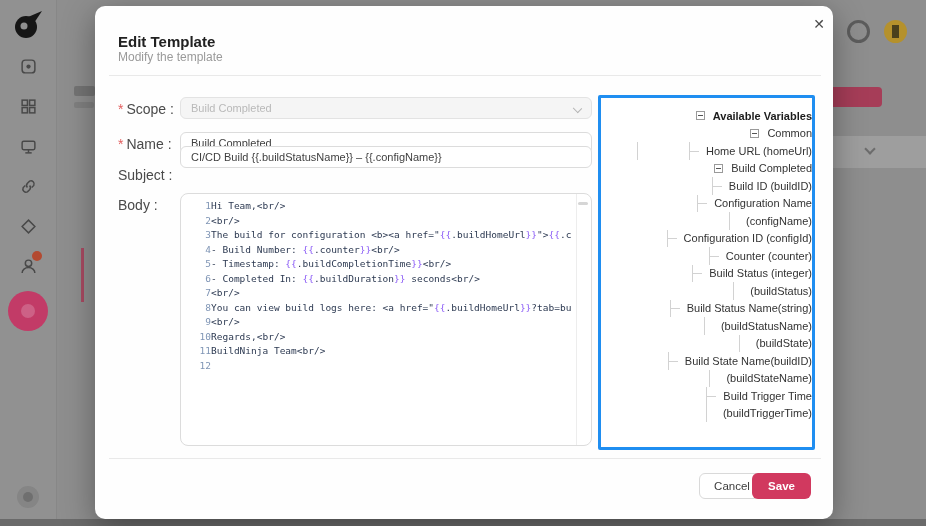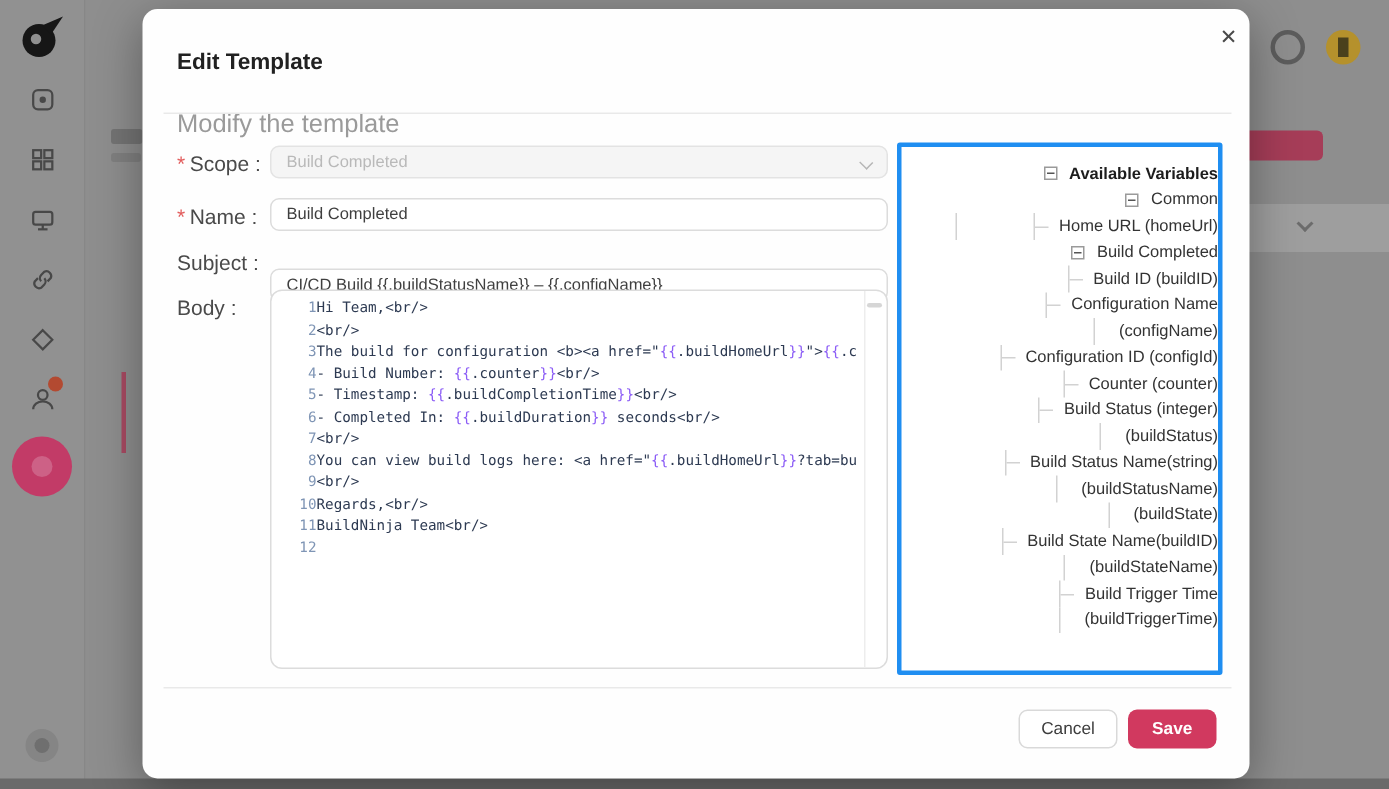--- a/index.html
+++ b/index.html
@@ -29,21 +29,21 @@
   .bg-head-blob2 { left:74px; top:102px; width:20px; height:6px; background:#808080; border-radius:2px; }
   .bg-pink-bar { left:81px; top:248px; width:3px; height:54px; background:#a84a62; }
   .bg-bottom-strip { left:0; top:519px; width:926px; height:7px; background:#6a6a6a; }
 
   
   .modal { position:absolute; left:95px; top:6px; width:738px; height:513px; background:#fefefe;
            border-radius:10px; box-shadow:0 8px 32px rgba(0,0,0,.35); }
   .modal-close { position:absolute; left:714px; top:8px; width:20px; height:20px; text-align:center;
            font-size:14px; line-height:20px; color:#4a4a4a; cursor:pointer; }
   .modal-title { position:absolute; left:23px; top:27px; font-size:15px; font-weight:bold; color:#212121; }
-  .modal-subtitle { position:absolute; left:23px; top:67px; font-size:17px; color:#9a9a9a; }
+  .modal-subtitle { position:absolute; left:23px; top:44px; font-size:12px; color:#9a9a9a; }
   .divider { position:absolute; left:14px; width:712px; height:1px; background:#e9e9e9; }
   .divider.head { top:69px; }
   .divider.foot { top:452px; }
 
   .field-label { position:absolute; left:23px; font-size:14px; color:#4a4a4a; }
   .req { color:#e25d5d; margin-right:3px; }
 
   .ctrl { position:absolute; left:85px; width:412px; height:22px; border:1px solid #dcdcdc;
           border-radius:6px; font-size:11px; }
   .select-disabled { background:#f5f5f5; color:#b9b9b9; line-height:20px; padding-left:10px; border-color:#e3e3e3; }
@@ -76,21 +76,21 @@
   .elbow { position:relative; width:14px; height:100%; flex:none; border-left:1px solid #d2d2d2; }
   .elbow::after { content:""; position:absolute; left:0; top:50%; width:9px; border-top:1px solid #d2d2d2; }
   .guide { width:14px; height:100%; flex:none; border-left:1px solid #d2d2d2; }
   .tree-row .lbl { margin-left:3px; white-space:nowrap; }
   .tree-row.pguide::before { content:""; position:absolute; left:36px; top:0; height:100%;
               border-left:1px solid #d2d2d2; }
 
   
   .btn { position:absolute; top:467px; height:26px; border-radius:6px; font-size:11.5px;
          display:flex; align-items:center; justify-content:center; cursor:pointer; }
-  .btn-cancel { left:584px; width:66px; background:#fff; border:1px solid #d9d9d9; color:#3d3d3d; }
+  .btn-cancel { left:604px; width:66px; background:#fff; border:1px solid #d9d9d9; color:#3d3d3d; }
   .btn-save { left:657px; width:59px; border:none; color:#fff; font-weight:bold; }
 </style>
 </head>
 <body>
 
 <div class="stage">
 
   <div class="bg-el bg-sidebar"></div>
 
   <svg class="bg-el bg-logo" viewBox="0 0 32 32">
@@ -149,21 +149,21 @@
     <div class="field-label" style="top:95px"><span class="req">*</span><span>Scope :</span></div>
     <div class="ctrl select-disabled" style="top:91px">
       <span>Build Completed</span>
       <span class="chevron"></span>
     </div>
 
     <div class="field-label" style="top:130px"><span class="req">*</span><span>Name :</span></div>
     <input class="ctrl" style="top: 126px;" readonly="" value="Build Completed">
 
     <div class="field-label" style="top:161px"><span>Subject :</span></div>
-    <input class="ctrl" style="top: 173px;" readonly="" value="CI/CD Build {{.buildStatusName}} – {{.configName}}">
+    <input class="ctrl" style="top: 140px;" readonly="" value="CI/CD Build {{.buildStatusName}} – {{.configName}}">
 
     <div class="field-label" style="top:191px"><span>Body :</span></div>
     <div class="editor" id="code-editor">
       <div class="editor-gutter-line"></div>
       <div class="editor-scroll-mark"></div>
     <div class="code-row"><span class="code-num">1</span><span class="code-text"><span>Hi Team,&lt;br/&gt;</span></span></div>
         <div class="code-row"><span class="code-num">2</span><span class="code-text"><span>&lt;br/&gt;</span></span></div>
         <div class="code-row"><span class="code-num">3</span><span class="code-text"><span>The build for configuration &lt;b&gt;&lt;a href="</span><span class="brace">{{</span><span>.buildHomeUrl</span><span class="brace">}}</span><span>"&gt;</span><span class="brace">{{</span><span>.c</span></span></div>
         <div class="code-row"><span class="code-num">4</span><span class="code-text"><span>- Build Number: </span><span class="brace">{{</span><span>.counter</span><span class="brace">}}</span><span>&lt;br/&gt;</span></span></div>
         <div class="code-row"><span class="code-num">5</span><span class="code-text"><span>- Timestamp: </span><span class="brace">{{</span><span>.buildCompletionTime</span><span class="brace">}}</span><span>&lt;br/&gt;</span></span></div>

